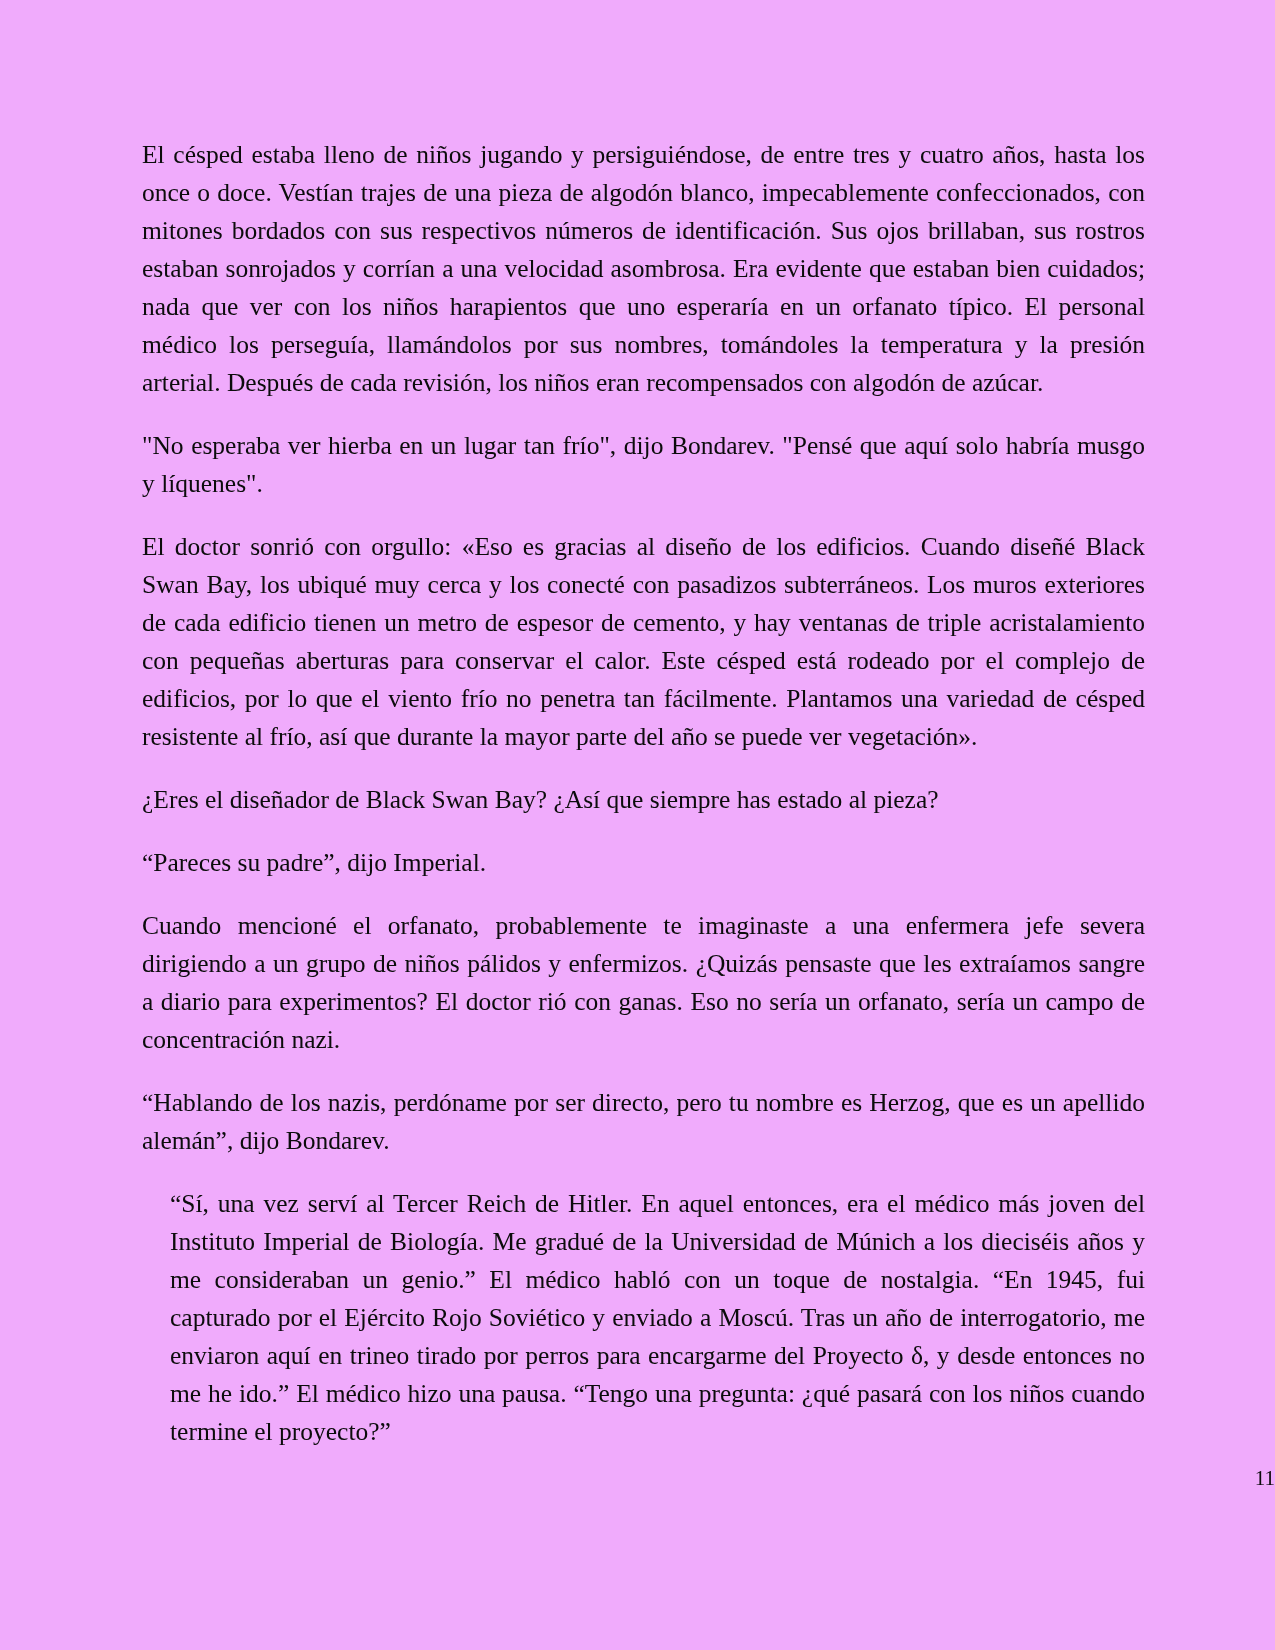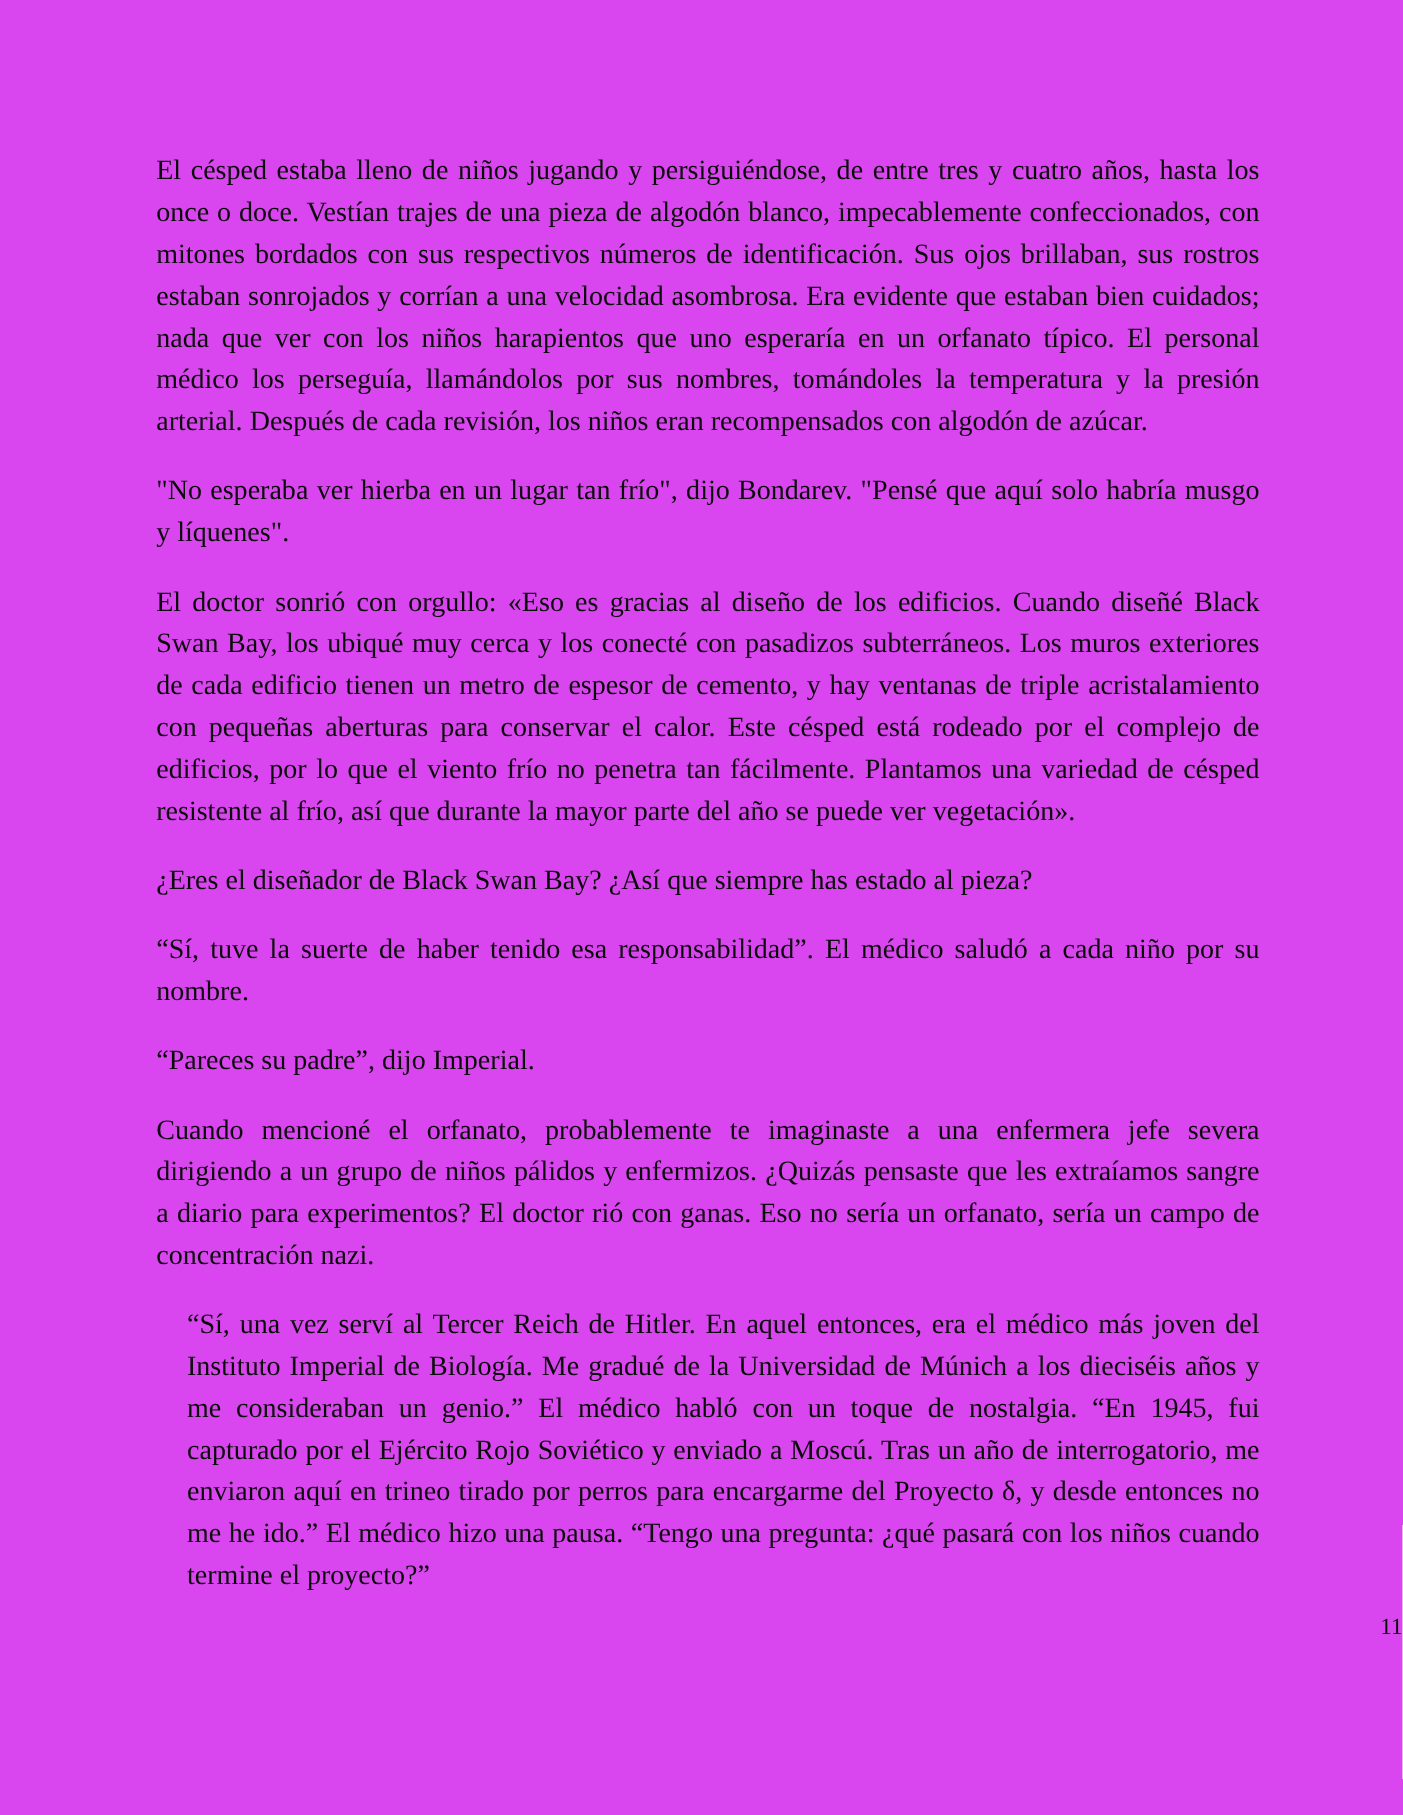--- a/index.html
+++ b/index.html
@@ -9,21 +9,21 @@
   }
   body {
     font-family: "Liberation Serif", "DejaVu Serif", serif;
     color: #0c0c0c;
   }
   .page {
     position: relative;
     width: 1275px;
     height: 1650px;
     margin: 0 auto;
-    background: #d946ef;
+    background: #f0abfc;
     overflow: hidden;
     box-sizing: border-box;
   }
   .content {
     position: absolute;
     left: 142px;
     top: 136px;
     width: 1003px;
   }
   .para {
@@ -55,21 +55,21 @@
 </head>
 <body>
 
 <div class="page">
 
   <div class="content">
     <p class="para">El césped estaba lleno de niños jugando y persiguiéndose, de entre tres y cuatro años, hasta los once o doce. Vestían trajes de una pieza de algodón blanco, impecablemente confeccionados, con mitones bordados con sus respectivos números de identificación. Sus ojos brillaban, sus rostros estaban sonrojados y corrían a una velocidad asombrosa. Era evidente que estaban bien cuidados; nada que ver con los niños harapientos que uno esperaría en un orfanato típico. El personal médico los perseguía, llamándolos por sus nombres, tomándoles la temperatura y la presión arterial. Después de cada revisión, los niños eran recompensados con algodón de azúcar.</p>
     <p class="para">"No esperaba ver hierba en un lugar tan frío", dijo Bondarev. "Pensé que aquí solo habría musgo y líquenes".</p>
     <p class="para">El doctor sonrió con orgullo: «Eso es gracias al diseño de los edificios. Cuando diseñé Black Swan Bay, los ubiqué muy cerca y los conecté con pasadizos subterráneos. Los muros exteriores de cada edificio tienen un metro de espesor de cemento, y hay ventanas de triple acristalamiento con pequeñas aberturas para conservar el calor. Este césped está rodeado por el complejo de edificios, por lo que el viento frío no penetra tan fácilmente. Plantamos una variedad de césped resistente al frío, así que durante la mayor parte del año se puede ver vegetación».</p>
     <p class="para">¿Eres el diseñador de Black Swan Bay? ¿Así que siempre has estado al pieza?</p>
-    <p class="para">“Sí, tuve la suerte de haber tenido esa responsabilidad”. El médico saludó a cada niño por su nombre.</p>
     <p class="para">“Pareces su padre”, dijo Imperial.</p>
     <p class="para">Cuando mencioné el orfanato, probablemente te imaginaste a una enfermera jefe severa dirigiendo a un grupo de niños pálidos y enfermizos. ¿Quizás pensaste que les extraíamos sangre a diario para experimentos? El doctor rió con ganas. Eso no sería un orfanato, sería un campo de concentración nazi.</p>
+    <p class="para">“Hablando de los nazis, perdóname por ser directo, pero tu nombre es Herzog, que es un apellido alemán”, dijo Bondarev.</p>
     <p class="para">“Sí, una vez serví al Tercer Reich de Hitler. En aquel entonces, era el médico más joven del Instituto Imperial de Biología. Me gradué de la Universidad de Múnich a los dieciséis años y me consideraban un genio.” El médico habló con un toque de nostalgia. “En 1945, fui capturado por el Ejército Rojo Soviético y enviado a Moscú. Tras un año de interrogatorio, me enviaron aquí en trineo tirado por perros para encargarme del Proyecto δ, y desde entonces no me he ido.” El médico hizo una pausa. “Tengo una pregunta: ¿qué pasará con los niños cuando termine el proyecto?”</p>
   </div>
 
   <div class="page-number">11</div>
 
 </div>
 
 </body></html>

